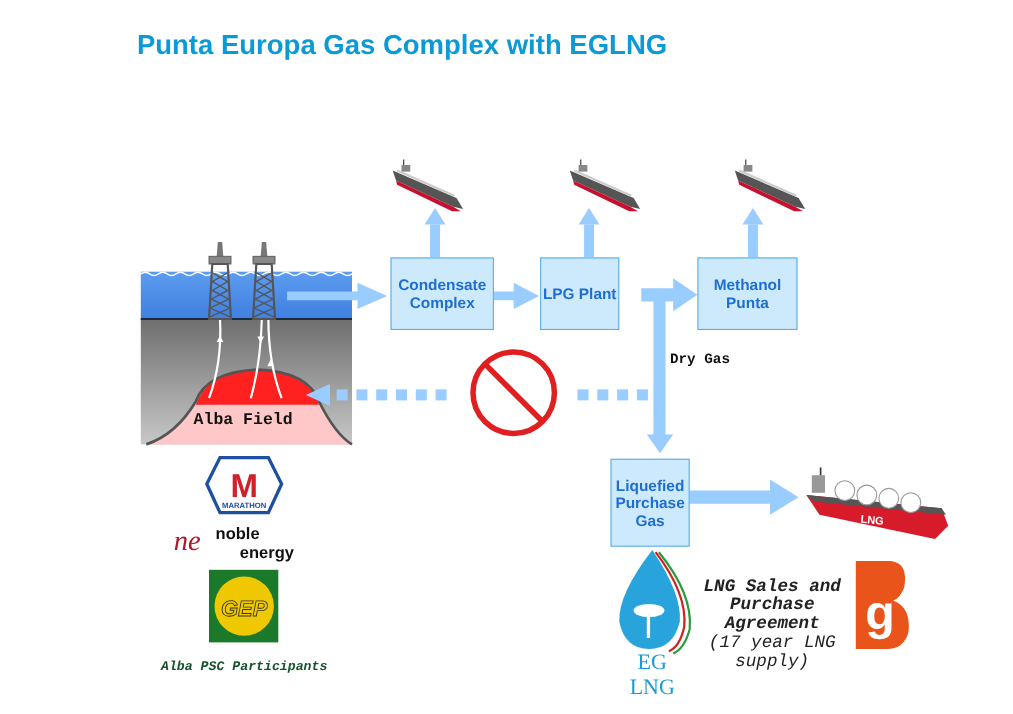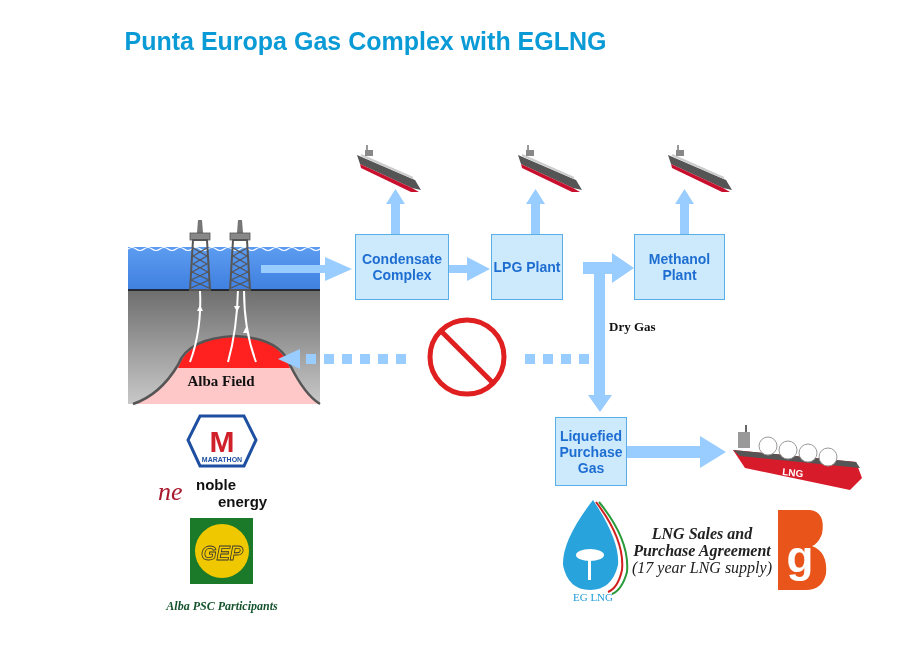--- a/index.html
+++ b/index.html
@@ -1,28 +1,28 @@
 <!DOCTYPE html>
 <html><head>
 <meta charset="utf-8">
 <style>
   html, body { margin: 0; padding: 0; background: #ffffff; }
   body { width: 921px; height: 649px; position: relative; overflow: hidden; font-family: "Liberation Sans", sans-serif; }
   .title { position: absolute; left: 0; width: 731px; top: 27px; text-align: center; color: #0a9bd6; font-weight: bold; font-size: 25px; font-family: "Liberation Sans", sans-serif; }
   svg.main { position: absolute; left: 0; top: 0; }
   .box { position: absolute; background: #cdeafc; border: 1.5px solid #5aaee8; box-sizing: border-box; display: flex; align-items: center; justify-content: center; text-align: center; color: #1e6ed2; font-weight: bold; font-size: 14px; line-height: 16px; font-family: "Liberation Sans", sans-serif; }
   .box span { display: block; }
-  .lbl { position: absolute; font-family: Liberation Serif, serif; }
+  .lbl { position: absolute; font-family: Liberation Mono, monospace; }
   .drygas { left: 609px; top: 319px; font-size: 13px; font-weight: bold; color: #111; }
   .alba { left: 128px; top: 373px; width: 186px; text-align: center; font-size: 15px; font-weight: bold; color: #111; }
   .psc-box { position: absolute; left: 144px; top: 407px; width: 156px; height: 182px; border: 1.5px solid #333; box-sizing: border-box; background: #fff; }
   .psc-cap { left: 144px; top: 599px; width: 156px; text-align: center; font-size: 12px; font-style: italic; font-weight: bold; color: #14532d; }
   .spa { left: 632px; top: 525px; width: 140px; text-align: center; font-size: 16px; font-style: italic; font-weight: bold; color: #222; line-height: 17px; }
   .spa .sub { font-weight: normal; }
-  .eglng-txt { left: 563px; top: 591px; width: 60px; text-align: center; font-family: "Liberation Serif", serif; font-size: 11px; color: #1b9ad6; }
+  .eglng-txt { left: 563px; top: 591px; width: 60px; text-align: center; font-family: "Liberation Serif", serif; font-size: 20px; color: #1b9ad6; }
 </style>
 </head>
 <body>
 
 <div class="title">Punta Europa Gas Complex with EGLNG</div>
 
 <svg class="main" width="921" height="649" viewBox="0 0 921 649">
   <defs>
     <linearGradient id="sea" x1="0" y1="0" x2="0" y2="1">
       <stop offset="0" stop-color="#5c9cf0"></stop>
@@ -164,30 +164,30 @@
     </div>
 </div>
 <div class="box" style="left:491px;top:234px;width:72px;height:66px;">
   <div>
       <span>LPG Plant</span>
     </div>
 </div>
 <div class="box" style="left:634px;top:234px;width:91px;height:66px;">
   <div>
       <span>Methanol</span>
-      <span>Plant</span>
+      <span>Punta</span>
     </div>
 </div>
 <div class="box" style="left:419px;top:323px;width:96px;height:70px;z-index:-1;">
   <div>
       <span>Gas</span>
       <span>Re-injection</span>
     </div>
 </div>
-<div class="box" style="left:555px;top:417px;width:72px;height:69px;">
+<div class="box" style="left:555px;top:417px;width:72px;height:80px;">
   <div>
       <span>Liquefied</span>
       <span>Purchase</span>
       <span>Gas</span>
     </div>
 </div>
 
 <div class="lbl drygas">Dry Gas</div>
 <div class="lbl alba">Alba Field</div>
 

